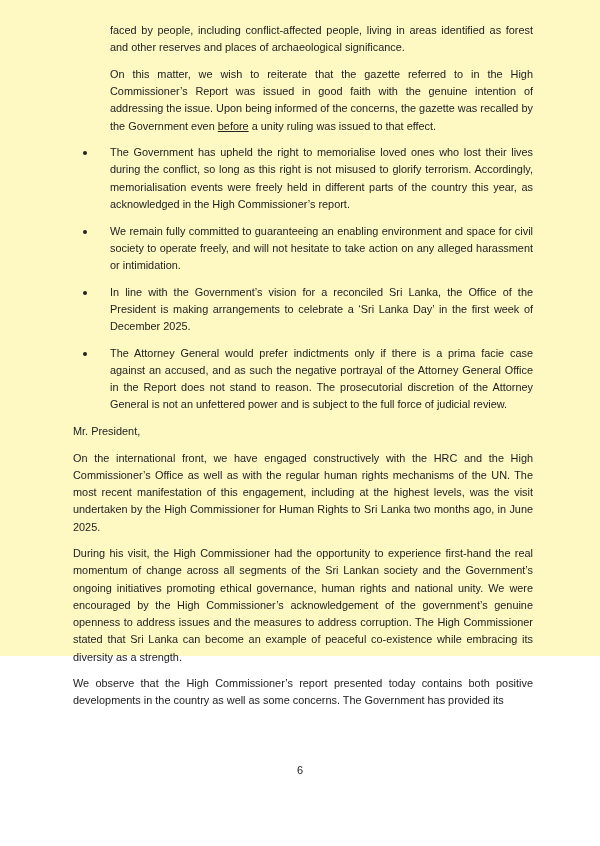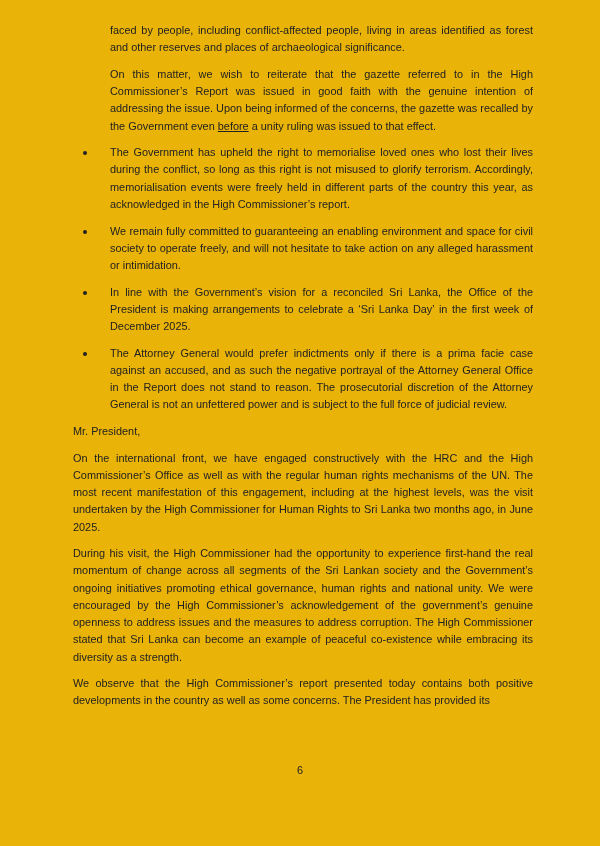--- a/index.html
+++ b/index.html
@@ -1,22 +1,22 @@
 <!DOCTYPE html>
 <html><head>
   <meta charset="utf-8">
   <style>
     html, body { margin: 0; padding: 0; background: #ffffff; }
     body {
       width: 600px; height: 846px; overflow: hidden; position: relative;
       font-family: "Liberation Sans", sans-serif; color: #222222;
     }
     .page {
-      position: absolute; left: 0; top: 0; width: 600px; height: 846px;
-      background: #eab308;
+      position: absolute; left: 0; top: 0; width: 600px; height: 656px;
+      background: #fef9c3;
     }
     .content {
       position: absolute; left: 73px; top: 22px; width: 460px;
       font-size: 10.9px; line-height: 17.2px; text-align: justify;
     }
     p { margin: 0 0 9.5px 0; }
     .indent { padding-left: 37px; }
     ul.bullets { list-style: none; margin: 0 0 7px 0; padding: 0; }
     ul.bullets li { position: relative; padding-left: 37px; margin-bottom: 9.5px; }
     ul.bullets li .bullet {
@@ -42,17 +42,17 @@
     <ul class="bullets">
       <li><span class="bullet"></span><span>The Government has upheld the right to memorialise loved ones who lost their lives during the conflict, so long as this right is not misused to glorify terrorism. Accordingly, memorialisation events were freely held in different parts of the country this year, as acknowledged in the High Commissioner’s report.</span></li>
       <li><span class="bullet"></span><span>We remain fully committed to guaranteeing an enabling environment and space for civil society to operate freely, and will not hesitate to take action on any alleged harassment or intimidation.</span></li>
       <li><span class="bullet"></span><span>In line with the Government’s vision for a reconciled Sri Lanka, the Office of the President is making arrangements to celebrate a ‘Sri Lanka Day’ in the first week of December 2025.</span></li>
       <li><span class="bullet"></span><span>The Attorney General would prefer indictments only if there is a prima facie case against an accused, and as such the negative portrayal of the Attorney General Office in the Report does not stand to reason. The prosecutorial discretion of the Attorney General is not an unfettered power and is subject to the full force of judicial review.</span></li>
     </ul>
 
     <p>Mr. President,</p>
     <p>On the international front, we have engaged constructively with the HRC and the High Commissioner’s Office as well as with the regular human rights mechanisms of the UN. The most recent manifestation of this engagement, including at the highest levels, was the visit undertaken by the High Commissioner for Human Rights to Sri Lanka two months ago, in June 2025.</p>
     <p>During his visit, the High Commissioner had the opportunity to experience first-hand the real momentum of change across all segments of the Sri Lankan society and the Government’s ongoing initiatives promoting ethical governance, human rights and national unity. We were encouraged by the High Commissioner’s acknowledgement of the government’s genuine openness to address issues and the measures to address corruption. The High Commissioner stated that Sri Lanka can become an example of peaceful co-existence while embracing its diversity as a strength.</p>
-    <p>We observe that the High Commissioner’s report presented today contains both positive developments in the country as well as some concerns. The President has provided its</p>
+    <p>We observe that the High Commissioner’s report presented today contains both positive developments in the country as well as some concerns. The Government has provided its</p>
   </div>
 
   <div class="page-number">6</div>
 </div>
 
 </body></html>

